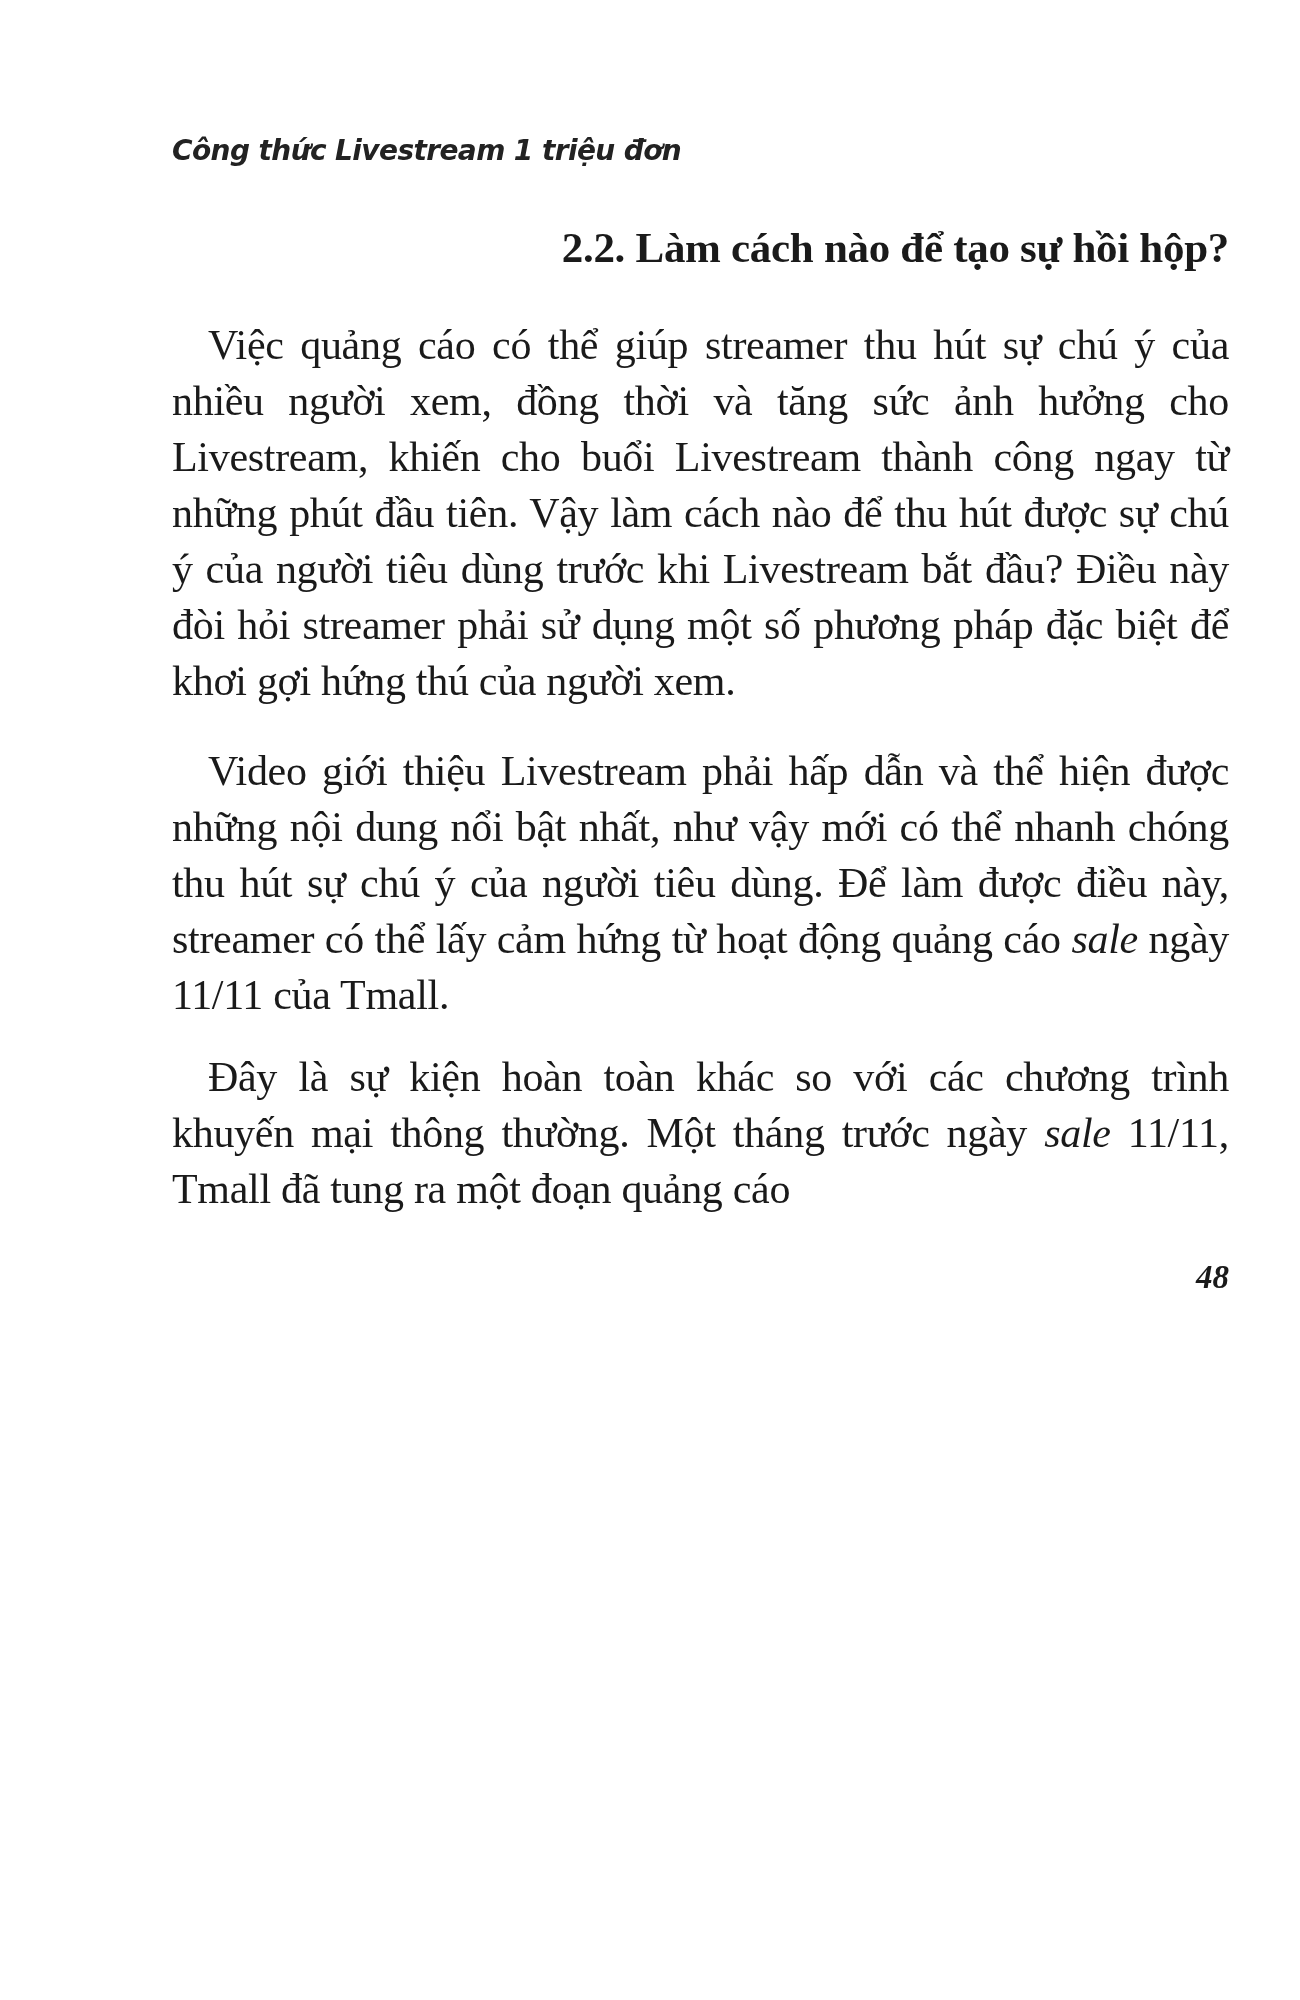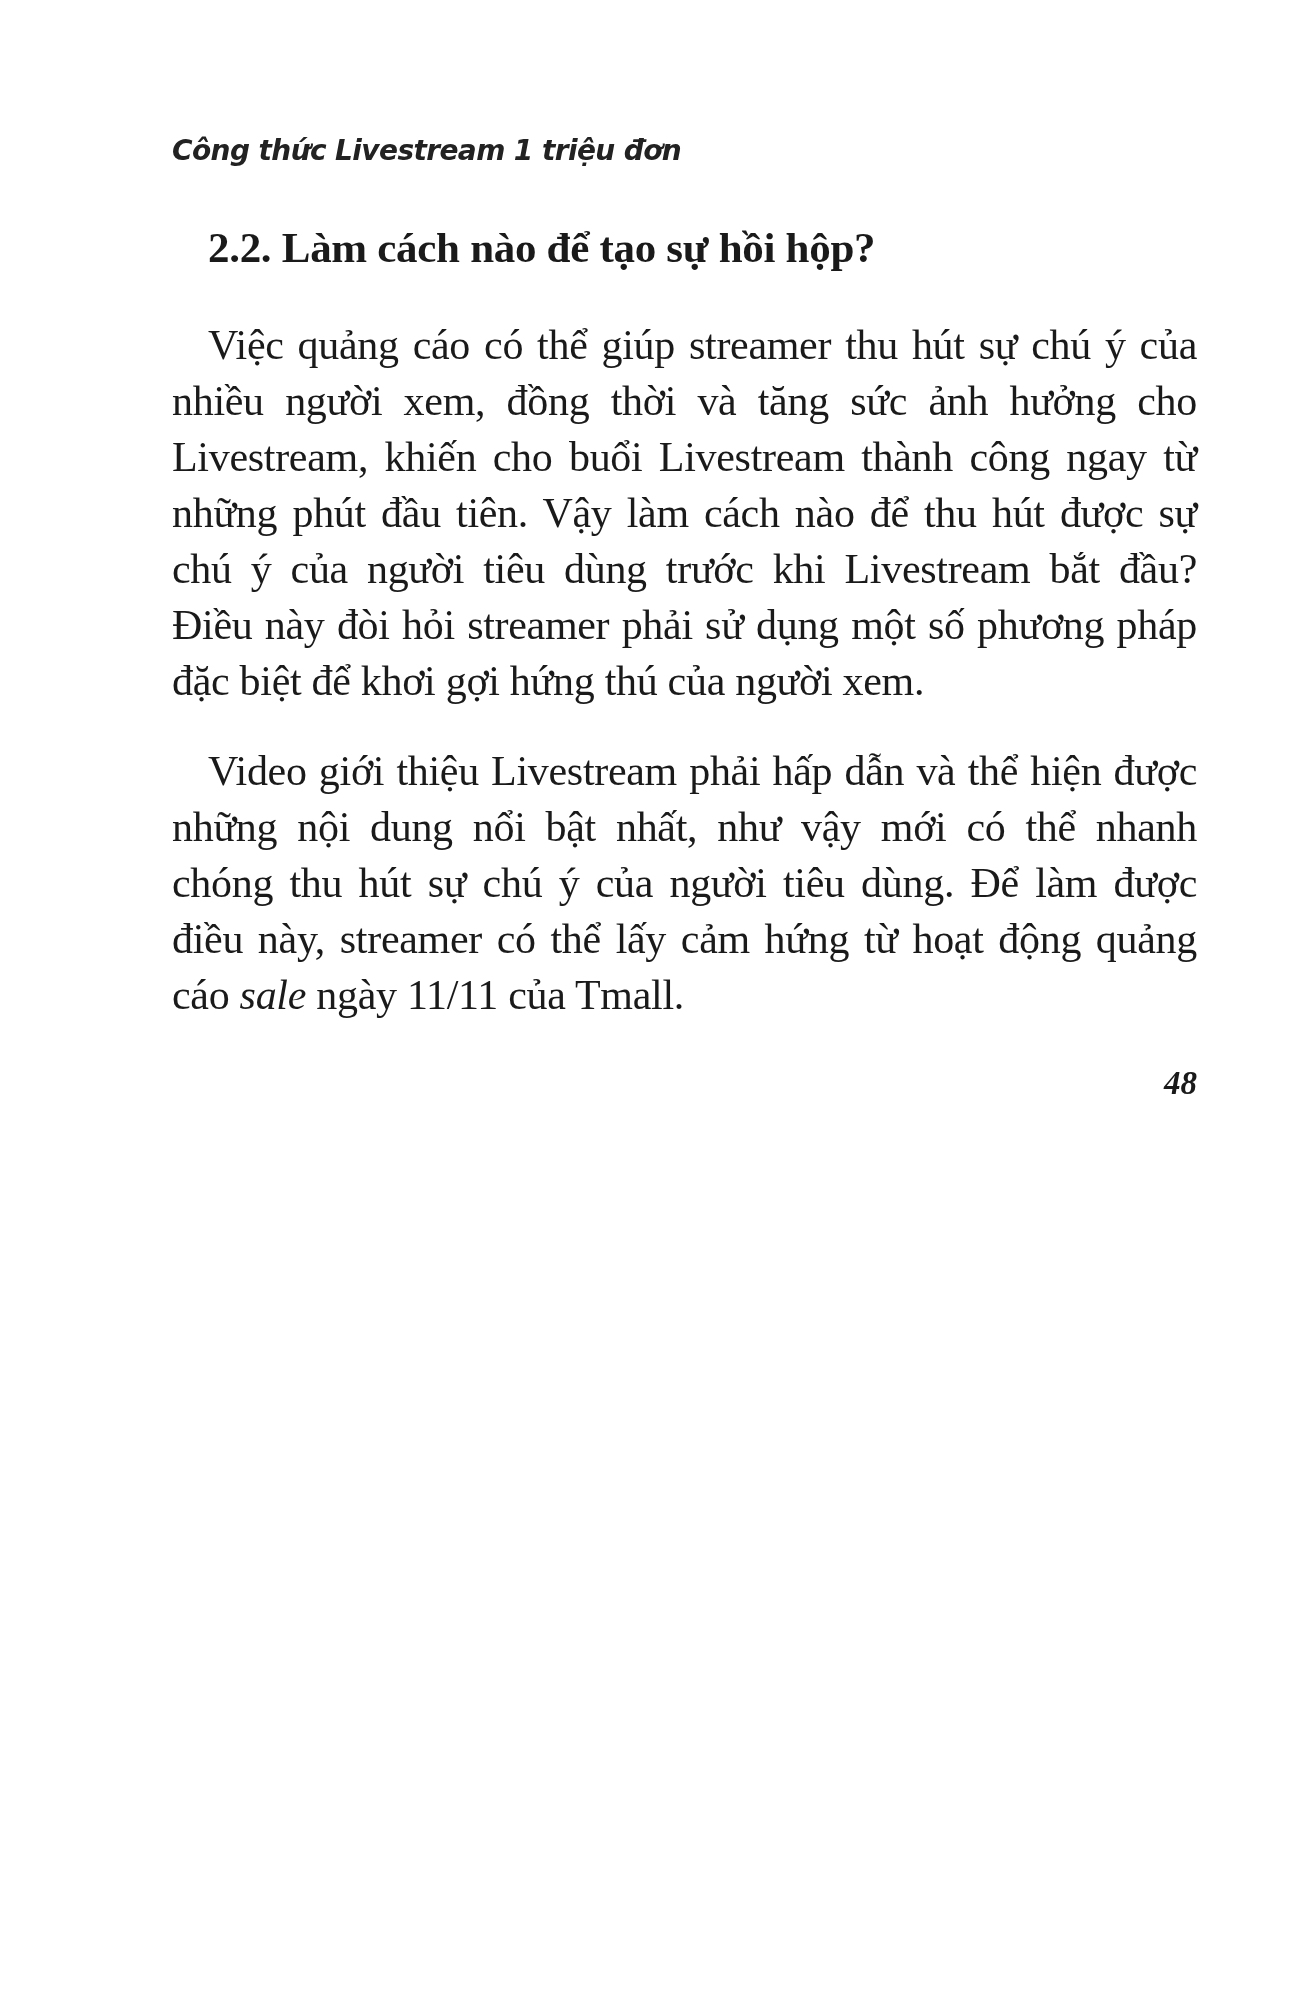--- a/index.html
+++ b/index.html
@@ -5,21 +5,21 @@
   * { margin: 0; padding: 0; box-sizing: border-box; }
   html, body { background: #e8e8e8; }
   .page {
     position: relative;
     width: 1300px;
     height: 2000px;
     margin: 0 auto;
     background: #ffffff;
     color: #1a1a1a;
     overflow: hidden;
-    padding: 132px 103px 0 172px;
+    padding: 132px 71px 0 172px;
   }
   .running-header {
     font-family: "DejaVu Sans", "Liberation Sans", sans-serif;
     font-style: italic;
     font-weight: 600;
     font-size: 28px;
     line-height: 38px;
     letter-spacing: -0.6px;
     color: #222222;
   }
@@ -34,20 +34,21 @@
   }
   .para-1 { margin-top: 85px; }
   .section-heading {
     margin-top: 52px;
     font-family: "Liberation Serif", "DejaVu Serif", serif;
     font-weight: bold;
     font-size: 43px;
     line-height: 52px;
     letter-spacing: -0.3px;
     text-indent: 36px;
+    text-align: right;
   }
   .para-2 { margin-top: 43px; text-indent: 36px; }
   .subsection-heading {
     margin-top: 26px;
     font-family: "Liberation Serif", "DejaVu Serif", serif;
     font-weight: bold;
     font-style: italic;
     font-size: 42px;
     line-height: 56px;
     letter-spacing: -0.3px;
@@ -77,16 +78,17 @@
   <div class="running-header">Công thức Livestream 1 triệu đơn</div>
 
 
   <h2 class="section-heading">2.2. Làm cách nào để tạo sự hồi hộp?</h2>
 
   <p class="body-text para-2">Việc quảng cáo có thể giúp streamer thu hút sự chú ý của nhiều người xem, đồng thời và tăng sức ảnh hưởng cho Livestream, khiến cho buổi Livestream thành công ngay từ những phút đầu tiên. Vậy làm cách nào để thu hút được sự chú ý của người tiêu dùng trước khi Livestream bắt đầu? Điều này đòi hỏi streamer phải sử dụng một số phương pháp đặc biệt để khơi gợi hứng thú của người xem.</p>
 
 
   <p class="body-text para-3"><span>Video giới thiệu Livestream phải hấp dẫn và thể hiện được những nội dung nổi bật nhất, như vậy mới có thể nhanh chóng thu hút sự chú ý của người tiêu dùng. Để làm được điều này, streamer có thể lấy cảm hứng từ hoạt động quảng cáo </span><span class="it">sale</span><span> ngày 11/11 của Tmall.</span></p>
 
+  <p class="body-text para-4"><span>Đây là sự kiện hoàn toàn khác so với các chương trình khuyến mại thông thường. Một tháng trước ngày </span><span class="it">sale</span><span> 11/11, Tmall đã tung ra một đoạn quảng cáo</span></p>
 
   <div class="page-number">48</div>
 
 </div>
 
 </body></html>

